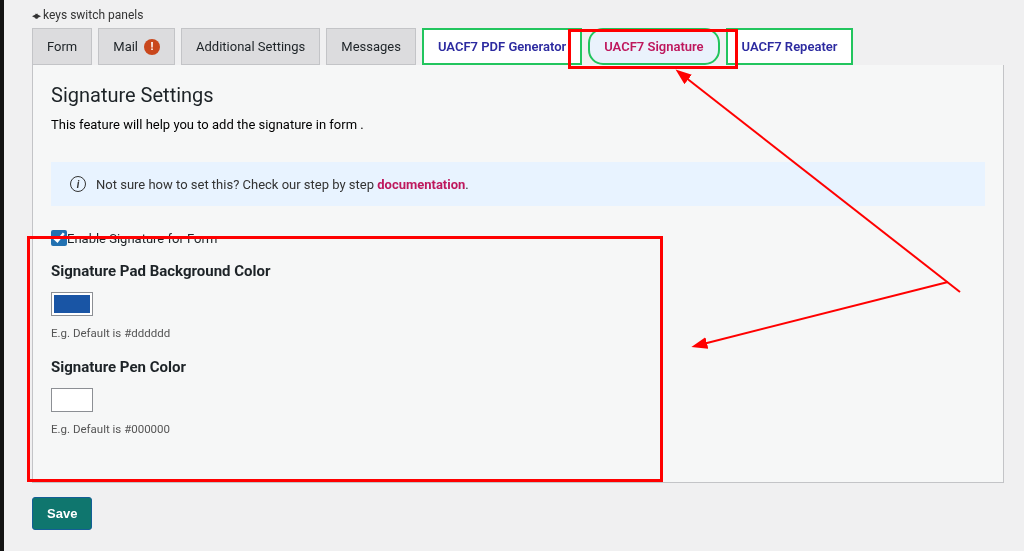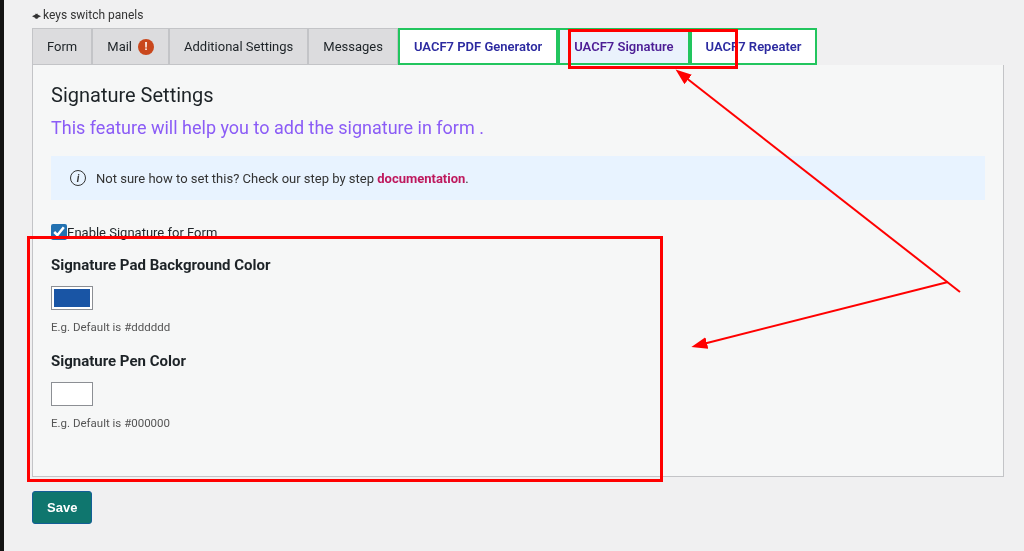--- a/index.html
+++ b/index.html
@@ -32,20 +32,21 @@
       display: flex;
       align-items: center;
       gap: 4px;
     }
     .hint-icon {
       font-size: 11px;
       letter-spacing: -2px;
     }
     .tabs-row {
       display: flex;
+      gap: 6px;
       flex-wrap: nowrap;
     }
     .tab {
       padding: 9px 14px;
       font-size: 13px;
       background: #dcdcde;
       border: 1px solid #c3c4c7;
       cursor: pointer;
       display: flex;
       align-items: center;
@@ -53,21 +54,22 @@
       white-space: nowrap;
     }
     .tab.special {
       background: #fff;
       color: #2c2aa0;
       font-weight: 600;
       border: 2px solid #22c55e;
     }
     .tab.special.active {
       background: #eaf2fc;
-      color: #4c1d95;
+      color: #be185d;
+      border-radius: 15px;
     }
     .warn-badge {
       display: inline-flex;
       width: 16px;
       height: 16px;
       border-radius: 50%;
       background: #c9471c;
       color: #fff;
       align-items: center;
       justify-content: center;
@@ -80,23 +82,23 @@
       border-top: none;
       padding: 18px 18px 24px 18px;
       position: relative;
     }
     .panel h2.page-title {
       font-size: 20px;
       font-weight: 400;
       margin-bottom: 10px;
     }
     .panel p.desc {
-      font-size: 18px;
-      color: #8b5cf6;
-      margin-bottom: 18px;
+      font-size: 13px;
+      color: #000000;
+      margin-bottom: 30px;
     }
     .notice {
       background: #e8f3ff;
       border-left: 3px solid #e8f3ff;
       padding: 14px 16px;
       display: flex;
       align-items: center;
       gap: 10px;
       font-size: 13px;
       color: #333;

